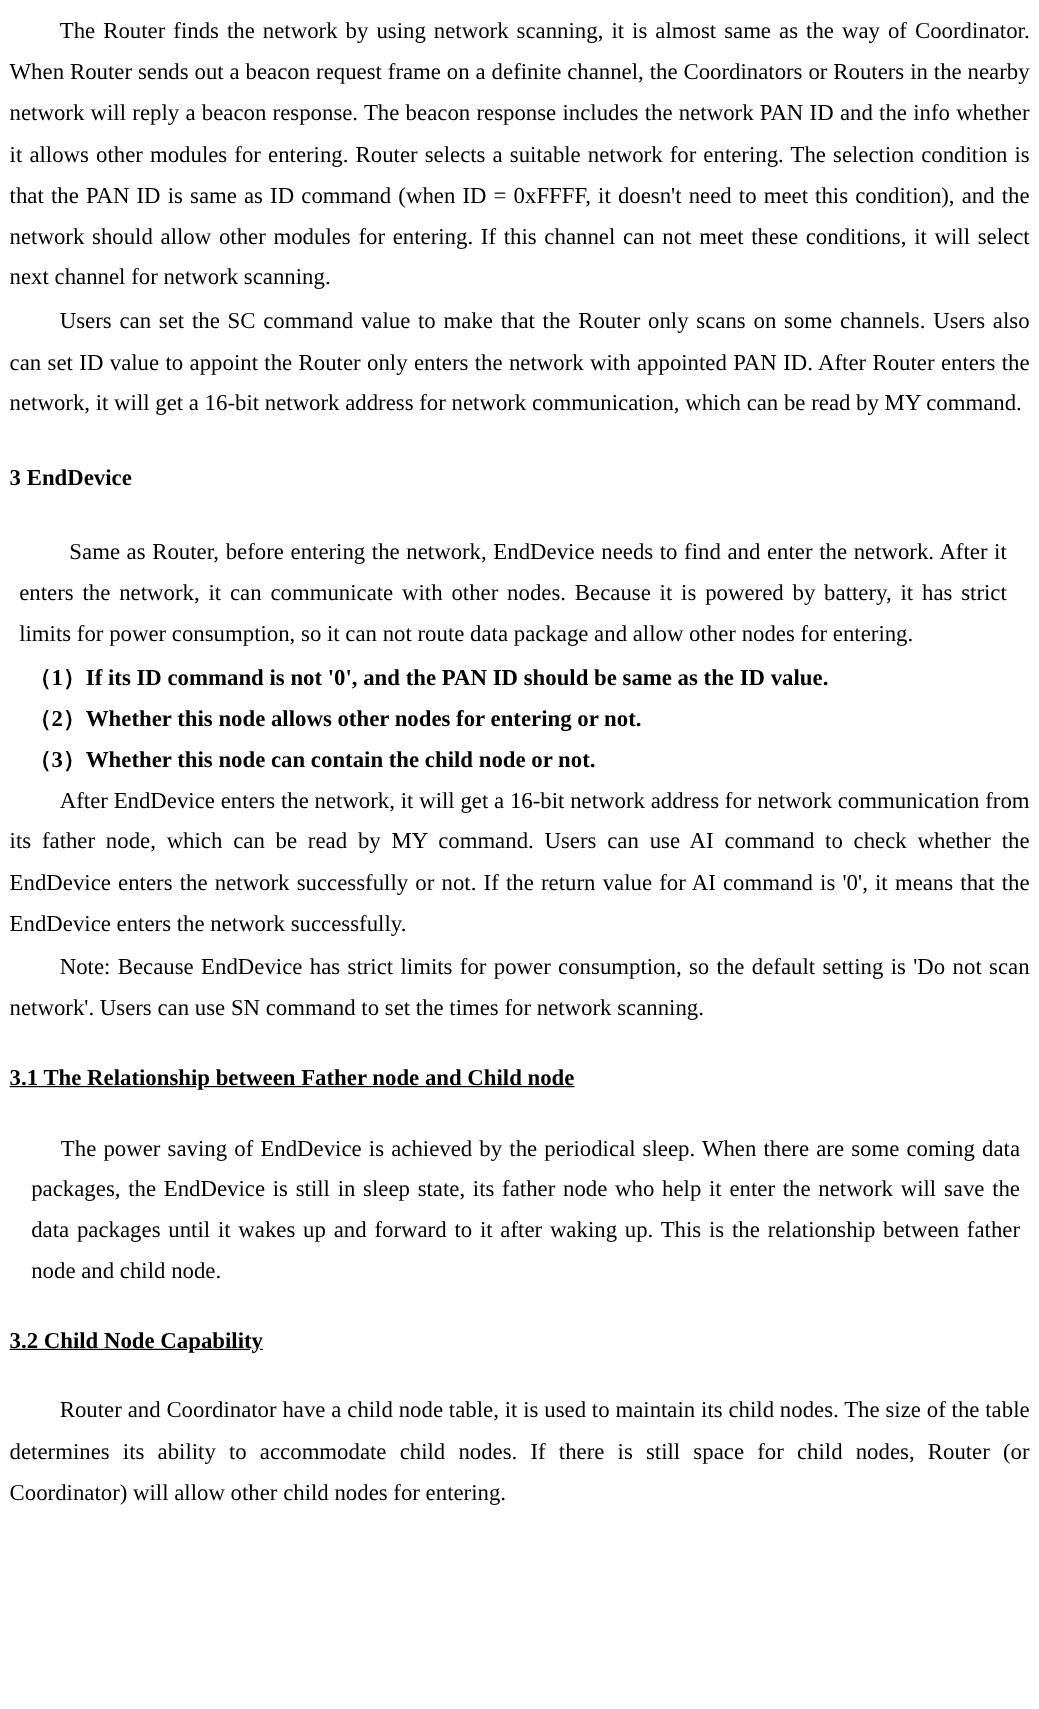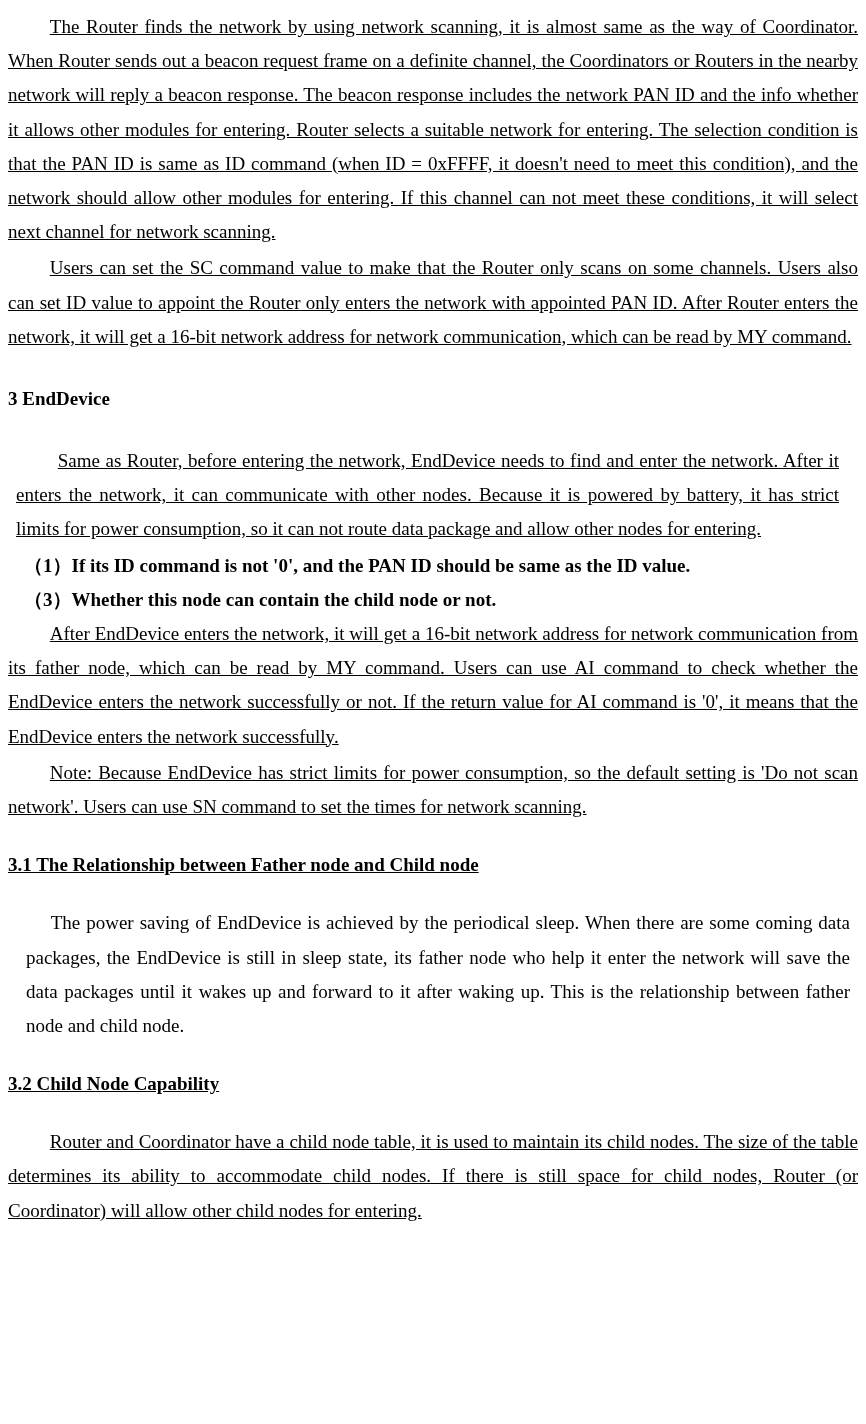--- a/index.html
+++ b/index.html
@@ -11,21 +11,20 @@
     margin: 0;
     padding: 10px 8px;
     width: 850px;
   }
   .para {
     text-align: justify;
     margin: 0 0 2px 0;
   }
   .indent {
     text-indent: 2.2em;
-    text-decoration: underline;
   }
   .indent-block {
     margin-left: 8px;
     margin-right: 19px;
   }
   h2.section {
     font-size: 19px;
     font-weight: bold;
     margin: 28px 0 28px 0;
     text-align: left;
@@ -48,20 +47,21 @@
 <body>
 
 <p class="para indent">The Router finds the network by using network scanning, it is almost same as the way of Coordinator. When Router sends out a beacon request frame on a definite channel, the Coordinators or Routers in the nearby network will reply a beacon response. The beacon response includes the network PAN ID and the info whether it allows other modules for entering. Router selects a suitable network for entering. The selection condition is that the PAN ID is same as ID command (when ID = 0xFFFF, it doesn't need to meet this condition), and the network should allow other modules for entering. If this channel can not meet these conditions, it will select next channel for network scanning.</p>
 <p class="para indent">Users can set the SC command value to make that the Router only scans on some channels. Users also can set ID value to appoint the Router only enters the network with appointed PAN ID. After Router enters the network, it will get a 16-bit network address for network communication, which can be read by MY command.</p>
 
 <h2 class="section">3 EndDevice</h2>
 
 <div class="indent-block">
   <p class="para indent">Same as Router, before entering the network, EndDevice needs to find and enter the network. After it enters the network, it can communicate with other nodes. Because it is powered by battery, it has strict limits for power consumption, so it can not route data package and allow other nodes for entering.</p>
   <p class="list-item">（1）If its ID command is not '0', and the PAN ID should be same as the ID value.</p>
+  <p class="list-item">（2）Whether this node allows other nodes for entering or not.</p>
   <p class="list-item">（3）Whether this node can contain the child node or not.</p>
 </div>
 
 <p class="para indent">After EndDevice enters the network, it will get a 16-bit network address for network communication from its father node, which can be read by MY command. Users can use AI command to check whether the EndDevice enters the network successfully or not. If the return value for AI command is '0', it means that the EndDevice enters the network successfully.</p>
 <p class="para indent">Note: Because EndDevice has strict limits for power consumption, so the default setting is 'Do not scan network'. Users can use SN command to set the times for network scanning.</p>
 
 <h3 class="subsection">3.1 The Relationship between Father node and Child node</h3>
 
 <div class="indent-block" style="margin-left:18px; margin-right:8px;">
   <p class="para" style="text-indent:1.3em;">The power saving of EndDevice is achieved by the periodical sleep. When there are some coming data packages, the EndDevice is still in sleep state, its father node who help it enter the network will save the data packages until it wakes up and forward to it after waking up. This is the relationship between father node and child node.</p>

